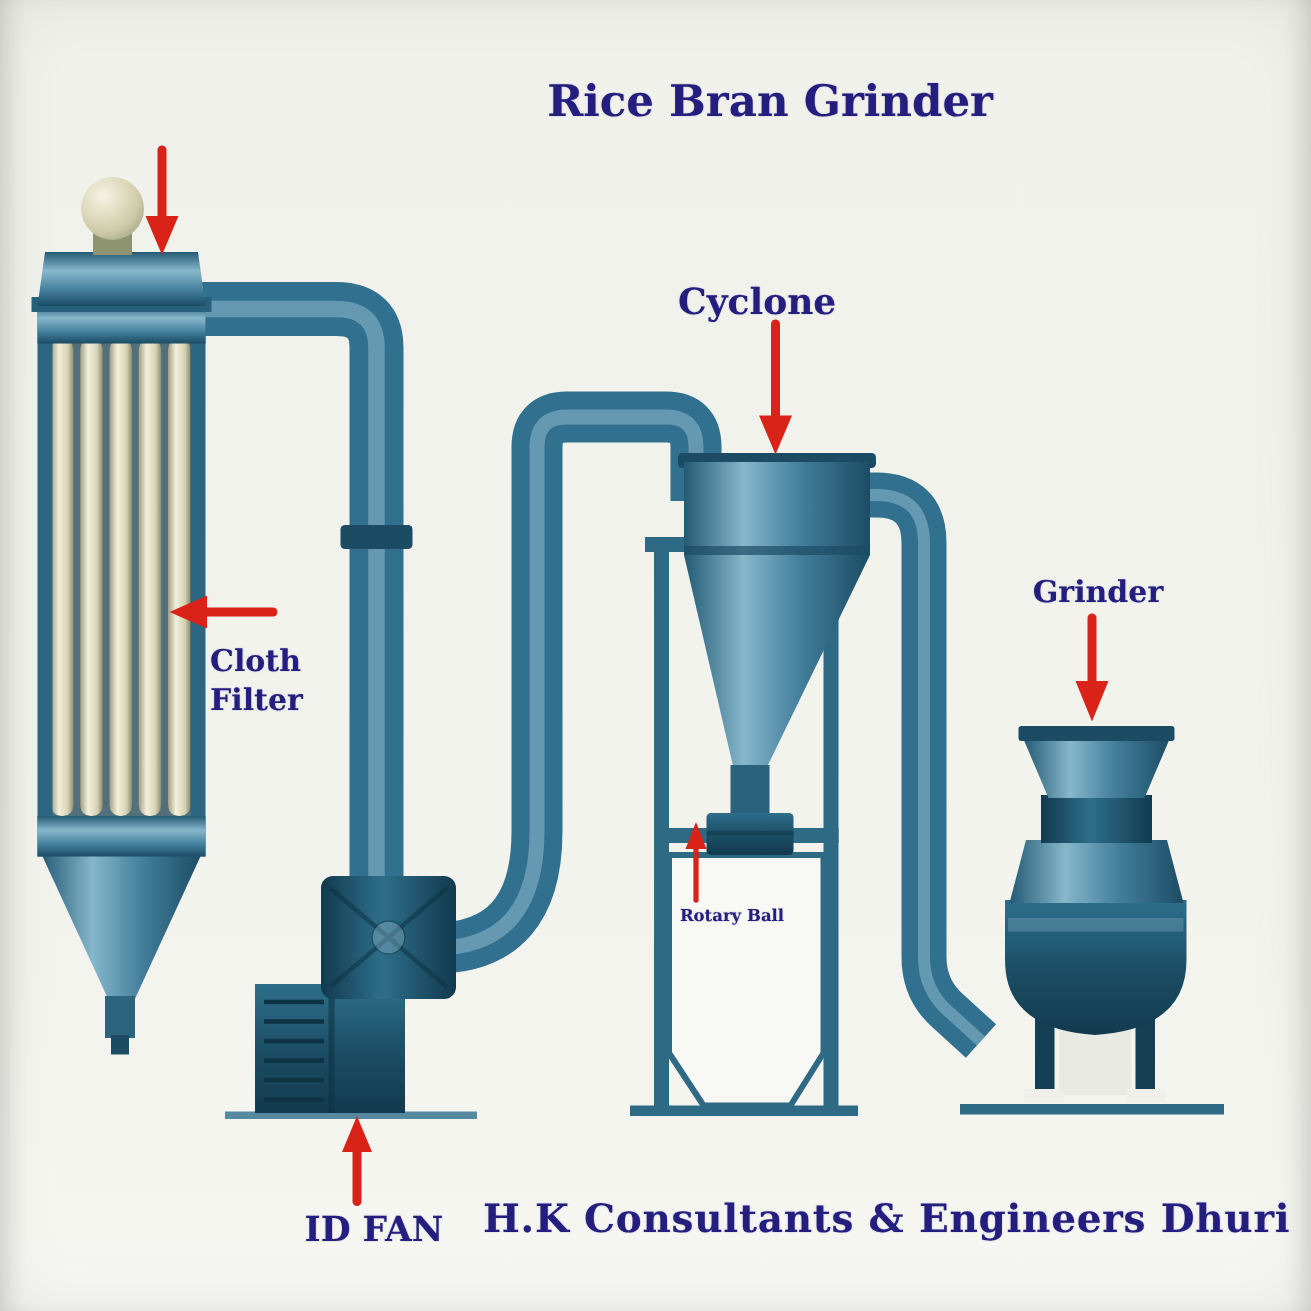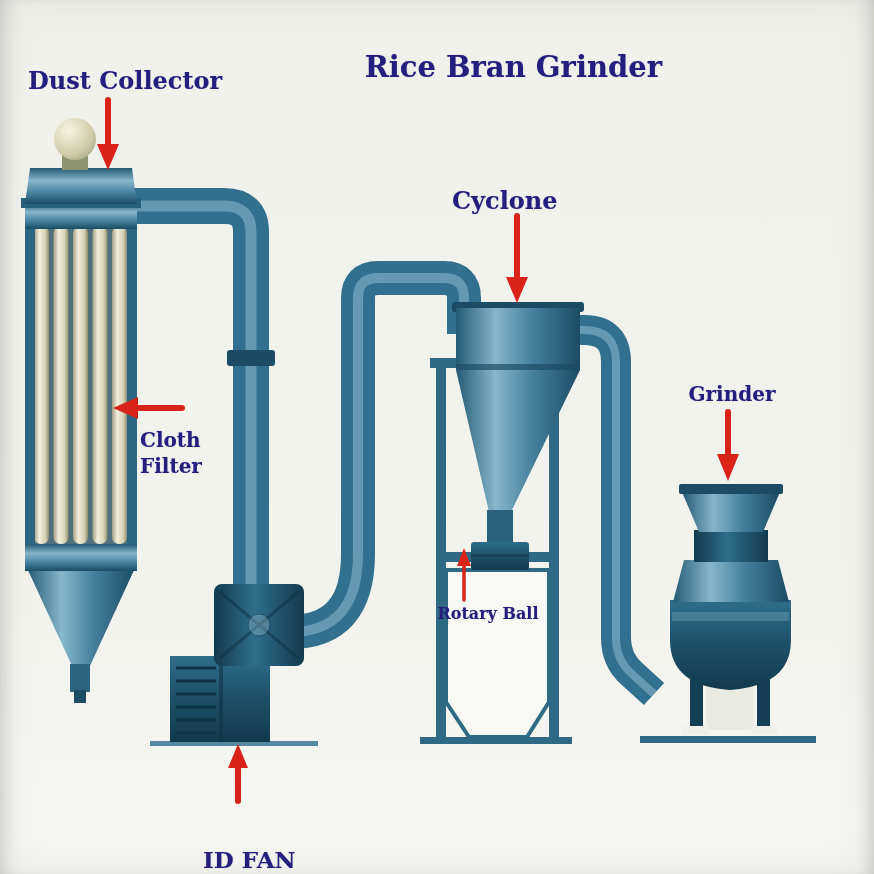--- a/index.html
+++ b/index.html
@@ -26,22 +26,22 @@
   .frame{fill:#2e6a84;}
   .lbl{
     position:absolute;color:var(--label-navy);font-weight:bold;
     white-space:nowrap;text-shadow:0 0 1px rgba(36,30,126,.35);
   }
   .title{left:358px;top:50px;width:304px;text-align:right;font-size:29px;}
   .dust{left:28px;top:66px;font-size:24px;}
   .cyclone{left:452px;top:186px;width:130px;font-size:24px;}
   .grinder{left:667px;top:382px;width:130px;text-align:center;font-size:20px;}
   .cloth{left:140px;top:427px;font-size:20px;line-height:1.32;}
-  .rotary{left:436px;top:604px;width:104px;text-align:center;font-size:16px;}
-  .idfan{left:203px;top:806px;font-size:23px;margin-top:40px;}
+  .rotary{left:436px;top:604px;width:104px;text-align:center;font-size:11px;}
+  .idfan{left:203px;top:806px;font-size:23px;}
   .footer{left:322px;top:798px;font-size:26px;letter-spacing:.5px;}
 </style>
 </head>
 <body>
 
 <div class="stage">
 
   <svg class="diagram" width="874" height="874" viewBox="0 0 874 874">
     <defs>
       <linearGradient id="gVert" x1="0" y1="0" x2="1" y2="0">
@@ -186,22 +186,22 @@
         <polygon points="464,548 457,566 471,566" fill="#d92318"></polygon>
       </g>
       <g>
         <line x1="238" y1="801" x2="238" y2="766" stroke="#d92318" stroke-width="6"></line>
         <polygon points="238,744 228,768 248,768" fill="#d92318"></polygon>
       </g>
     </g>
   </svg>
 
   <div class="lbl title">Rice Bran Grinder</div>
-  <div class="lbl dust">Dust Collector</div>
   <div class="lbl cyclone">Cyclone</div>
   <div class="lbl grinder">Grinder</div>
   <div class="lbl cloth">
     <div>Cloth</div>
     <div>Filter</div>
   </div>
   <div class="lbl rotary">Rotary Ball</div>
   <div class="lbl idfan">ID FAN</div>
+  <div class="lbl footer">H.K Consultants &amp; Engineers Dhuri</div>
 </div>
 
 </body></html>

